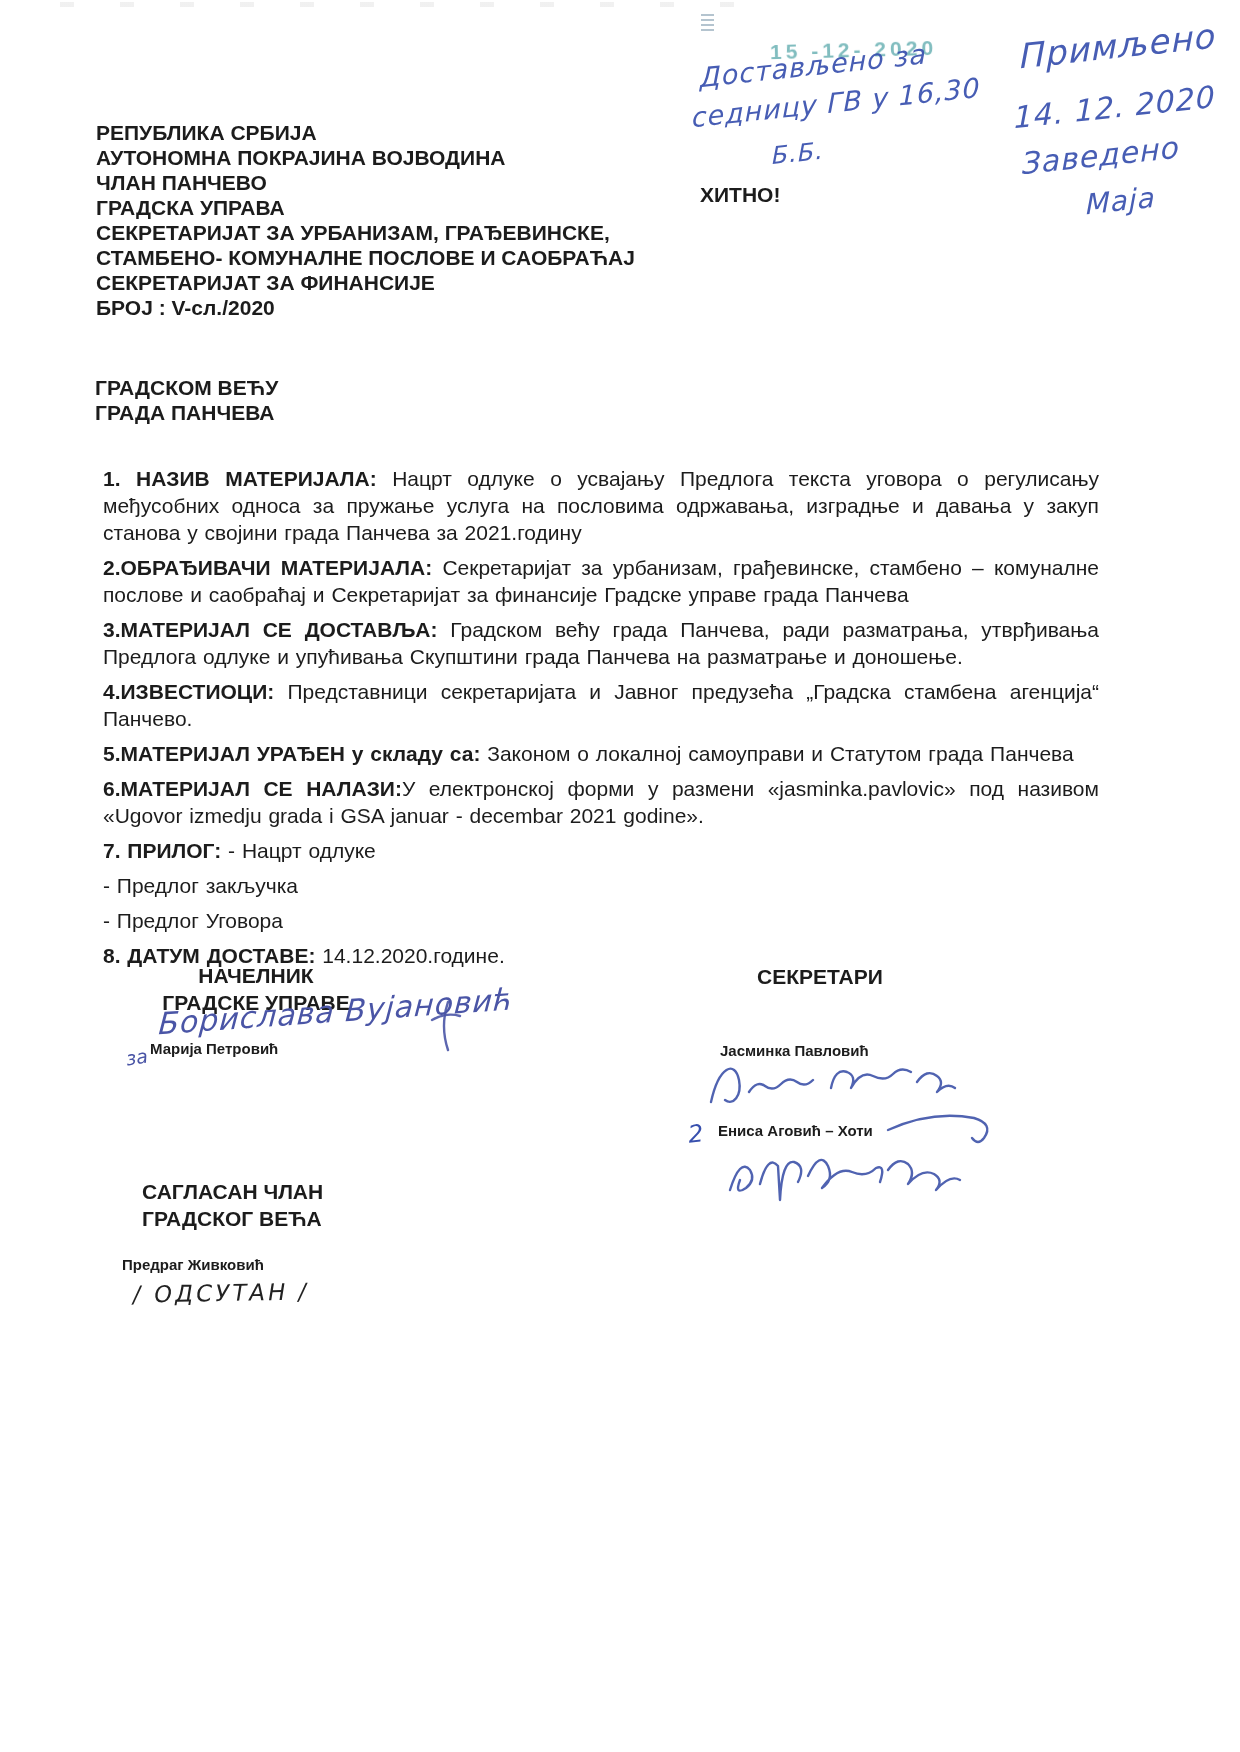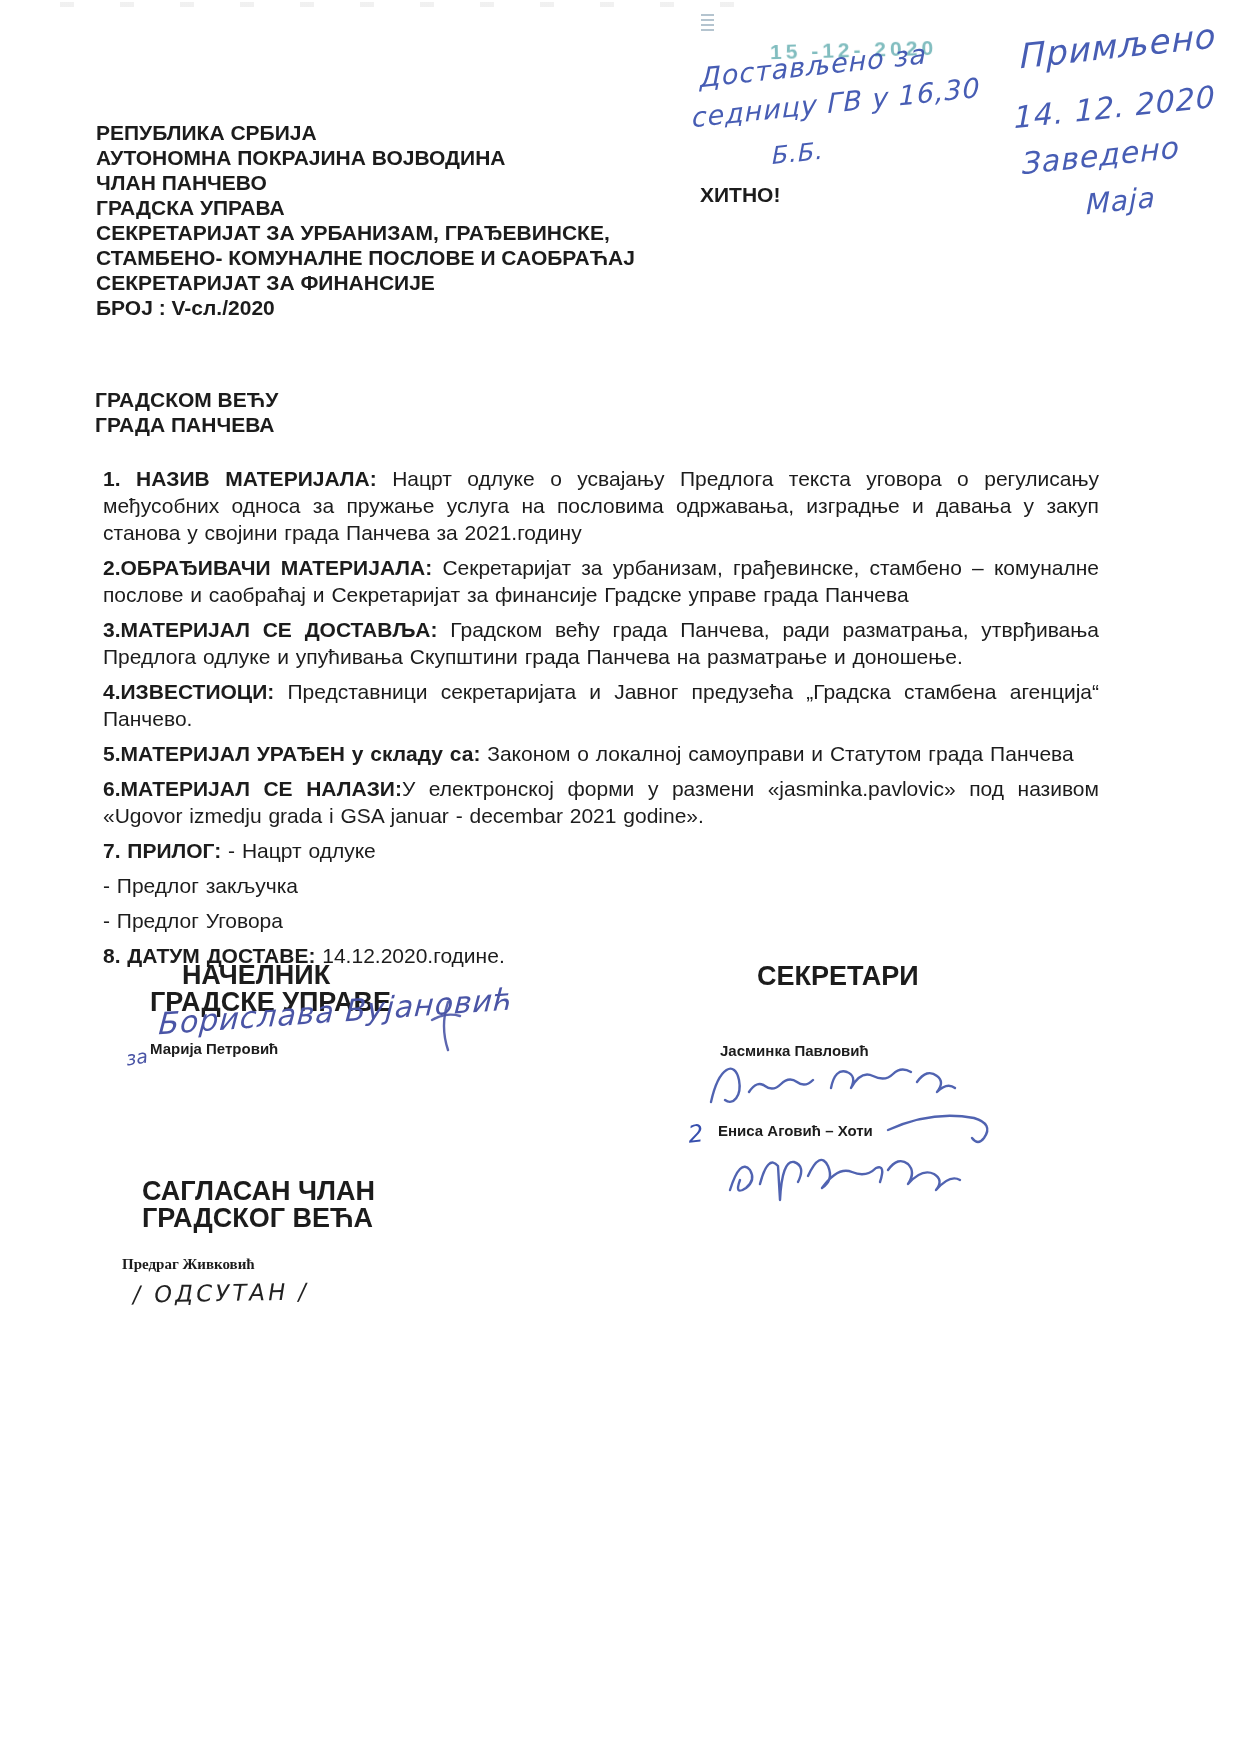--- a/index.html
+++ b/index.html
@@ -15,21 +15,21 @@
   
   .hdr{font-weight:bold;font-size:21px;line-height:25px;white-space:nowrap;}
   .urgent{font-weight:bold;font-size:21px;}
   .recipient{font-weight:bold;font-size:21px;line-height:25px;white-space:nowrap;}
   .bodytext{
     width:1012px;font-size:21px;line-height:27px;text-align:justify;
     word-spacing:1px;
   }
   .bodytext p{margin:8px;}
   .bodytext .lbl{font-weight:bold;}
-  .sigtitle{font-weight:bold;font-size:27px;line-height:27px;white-space:nowrap;}
+  .sigtitle{font-weight:bold;font-size:21px;line-height:27px;white-space:nowrap;}
   .signame{font-weight:bold;font-size:15px;white-space:nowrap;}
   
   .ink{
     font-family:"DejaVu Sans", sans-serif;
     font-style:italic;
     color:#3850ae;
     white-space:nowrap;
   }
   .cursive{transform:rotate(-6deg) skewX(-6deg);transform-origin:left top;letter-spacing:1px;opacity:.92;}
   
@@ -83,21 +83,21 @@
     <div>ЧЛАН ПАНЧЕВО</div>
     <div>ГРАДСКА УПРАВА</div>
     <div>СЕКРЕТАРИЈАТ ЗА  УРБАНИЗАМ, ГРАЂЕВИНСКЕ,</div>
     <div>СТАМБЕНО- КОМУНАЛНЕ ПОСЛОВЕ И САОБРАЋАЈ</div>
     <div>СЕКРЕТАРИЈАТ ЗА ФИНАНСИЈЕ</div>
     <div>БРОЈ : V-сл./2020</div>
   </div>
 
   <div class="abs urgent" style="left:700px;top:172px;margin-top:11px;">ХИТНО!</div>
 
-  <div class="abs recipient" style="left:95px;top:375px;margin-top:12px;">
+  <div class="abs recipient" style="left:95px;top:375px;">
     <div>ГРАДСКОМ ВЕЋУ</div>
     <div>ГРАДА ПАНЧЕВА</div>
   </div>
 
   <div class="abs bodytext" style="left:95px;top:457px;">
     <p><span class="lbl">1. НАЗИВ МАТЕРИЈАЛА: </span><span>Нацрт одлуке о усвајању Предлога текста уговора о регулисању међусобних односа за пружање услуга на пословима одржавања, изградње и давања у закуп станова у својини града Панчева за 2021.годину</span></p>
     <p><span class="lbl">2.ОБРАЂИВАЧИ МАТЕРИЈАЛА: </span><span>Секретаријат за урбанизам, грађевинске, стамбено – комуналне послове и саобраћај и Секретаријат за финансије Градске управе града Панчева</span></p>
     <p><span class="lbl">3.МАТЕРИЈАЛ СЕ ДОСТАВЉА: </span><span>Градском већу града Панчева, ради разматрања, утврђивања Предлога одлуке и упућивања Скупштини града Панчева на разматрање и доношење.</span></p>
     <p><span class="lbl">4.ИЗВЕСТИОЦИ: </span><span>Представници секретаријата и Јавног предузећа „Градска стамбена агенција“ Панчево.</span></p>
     <p><span class="lbl">5.МАТЕРИЈАЛ УРАЂЕН у складу са: </span><span>Законом о локалној самоуправи и Статутом града Панчева</span></p>
@@ -135,16 +135,16 @@
     <path d="M8 82 Q18 50 28 62 Q34 72 24 80 Q12 88 18 72"></path>
     <path d="M38 76 Q46 46 56 58 L58 92 Q60 52 72 54 Q84 58 76 74"></path>
     <path d="M86 68 Q98 42 106 58 Q112 72 100 80 Q116 58 130 64 T154 60 Q164 56 158 74"></path>
     <path d="M166 62 Q176 48 186 56 Q194 64 186 76 Q200 60 212 66 Q222 72 214 82 Q228 66 238 72"></path>
   </svg>
 
   <div class="abs sigtitle" style="left:142px;top:1178px;">
     <div>САГЛАСАН ЧЛАН</div>
     <div>ГРАДСКОГ ВЕЋА</div>
   </div>
-  <div class="abs signame" style="left:122px;top:1256px;font-family:Liberation Serif, serif;">Предраг Живковић</div>
+  <div class="abs signame" style="left:122px;top:1256px;">Предраг Живковић</div>
   <div class="abs absent" style="left:133px;top:1280px;">/ ОДСУТАН /</div>
 
 </div>
 
 </body></html>

